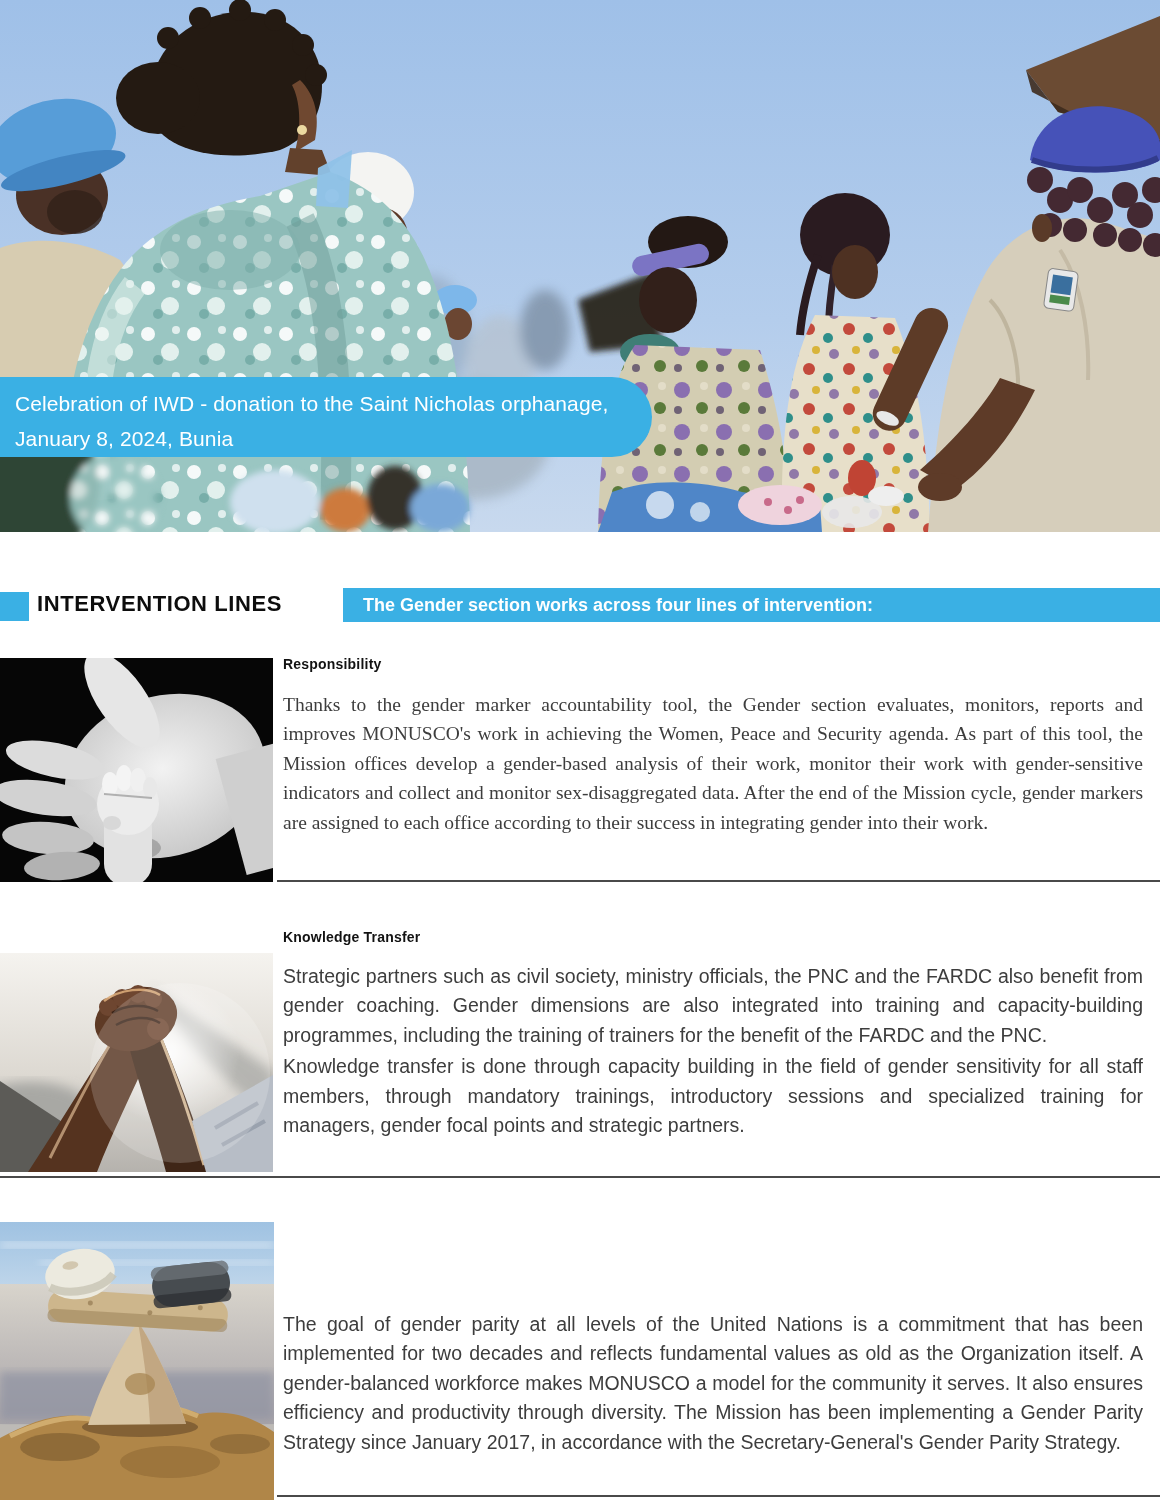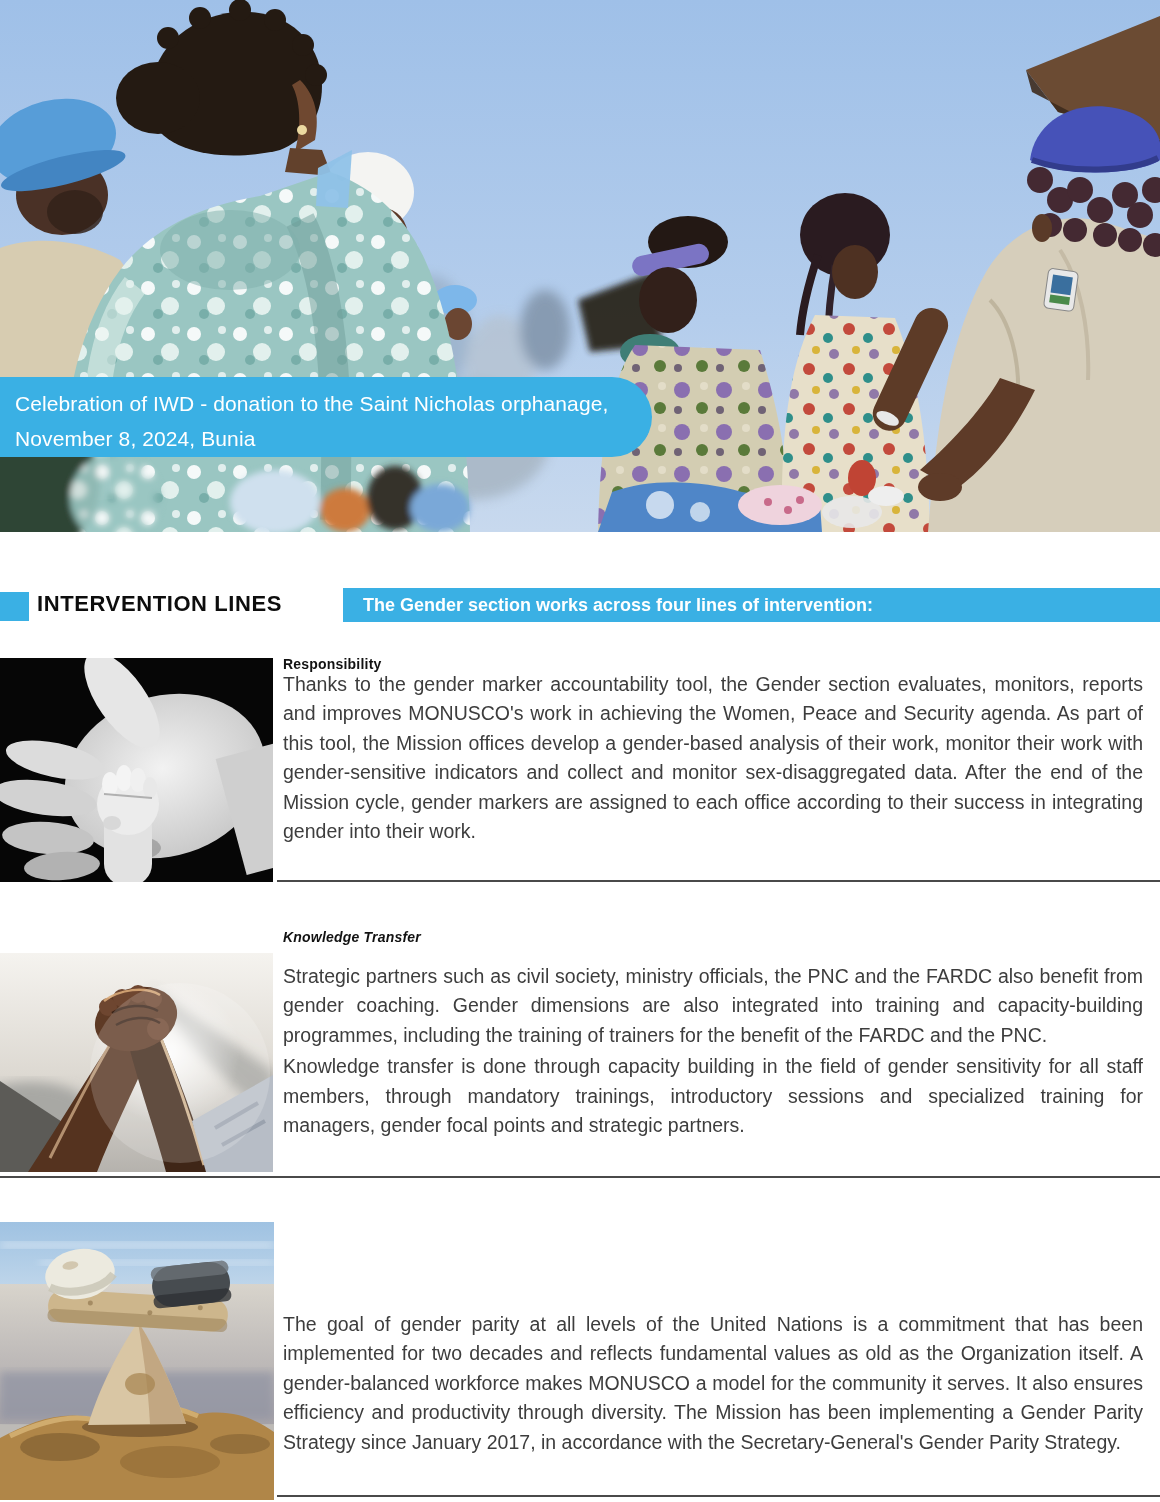--- a/index.html
+++ b/index.html
@@ -26,24 +26,24 @@
 
   
   .sec-img{position:absolute;left:0;overflow:hidden;background:#000;}
   .sec-img svg{display:block;}
   #img1{top:658px;width:273px;height:224px;}
   #img2{top:953px;width:273px;height:219px;background:#cfcdc8;}
   #img3{top:1222px;width:274px;height:278px;background:#bdbab6;}
 
   .sec-title{position:absolute;left:283px;width:860px;font-size:14px;font-weight:bold;
         color:#121212;letter-spacing:0.2px;}
-  #t1{top:656px;} #t2{top:929px;font-style:italic;} #t3{top:1224px;}
+  #t1{top:656px;} #t2{top:929px;} #t3{top:1224px;}
 
   .sec-body{position:absolute;left:283px;width:860px;}
-  #b1{top:670px;} #b2{top:962px;} #b3{top:1310px;}
+  #b1{top:690px;font-family:Liberation Serif, serif;} #b2{top:962px;} #b3{top:1310px;}
   .sec-body p{margin:0 0 2px 0;text-align:justify;font-size:19.5px;line-height:29.4px;
         color:#3d3d3d;}
 
   .rule{position:absolute;height:2px;background:#4a4a4a;}
   #r1{left:277px;top:880px;width:883px;}
   #r2{left:0px;top:1176px;width:1160px;}
   #r3{left:277px;top:1495px;width:883px;}
 </style>
 </head>
 <body>
@@ -203,21 +203,21 @@
         <ellipse cx="115" cy="498" rx="45" ry="45" fill="url(#pTeal)" opacity="0.9"></ellipse>
         <ellipse cx="275" cy="502" rx="45" ry="32" fill="#cfe0ee"></ellipse>
         <ellipse cx="345" cy="510" rx="25" ry="22" fill="#cd7a3c"></ellipse>
         <ellipse cx="395" cy="498" rx="28" ry="32" fill="#35302a"></ellipse>
         <ellipse cx="440" cy="508" rx="30" ry="24" fill="#7aa8d8"></ellipse>
       </g>
     </svg>
 
     <div class="caption-pill">
       <span>Celebration of IWD - donation to the Saint Nicholas orphanage,</span>
-      <span>November 8, 2024, Bunia</span>
+      <span>January 8, 2024, Bunia</span>
     </div>
   </div>
 
   <div class="hdr-square"></div>
   <div class="hdr-title">INTERVENTION LINES</div>
   <div class="hdr-bar">
     <span>The Gender section works across four lines of intervention:</span>
   </div>
 
   <div class="sec-img" id="img1">

